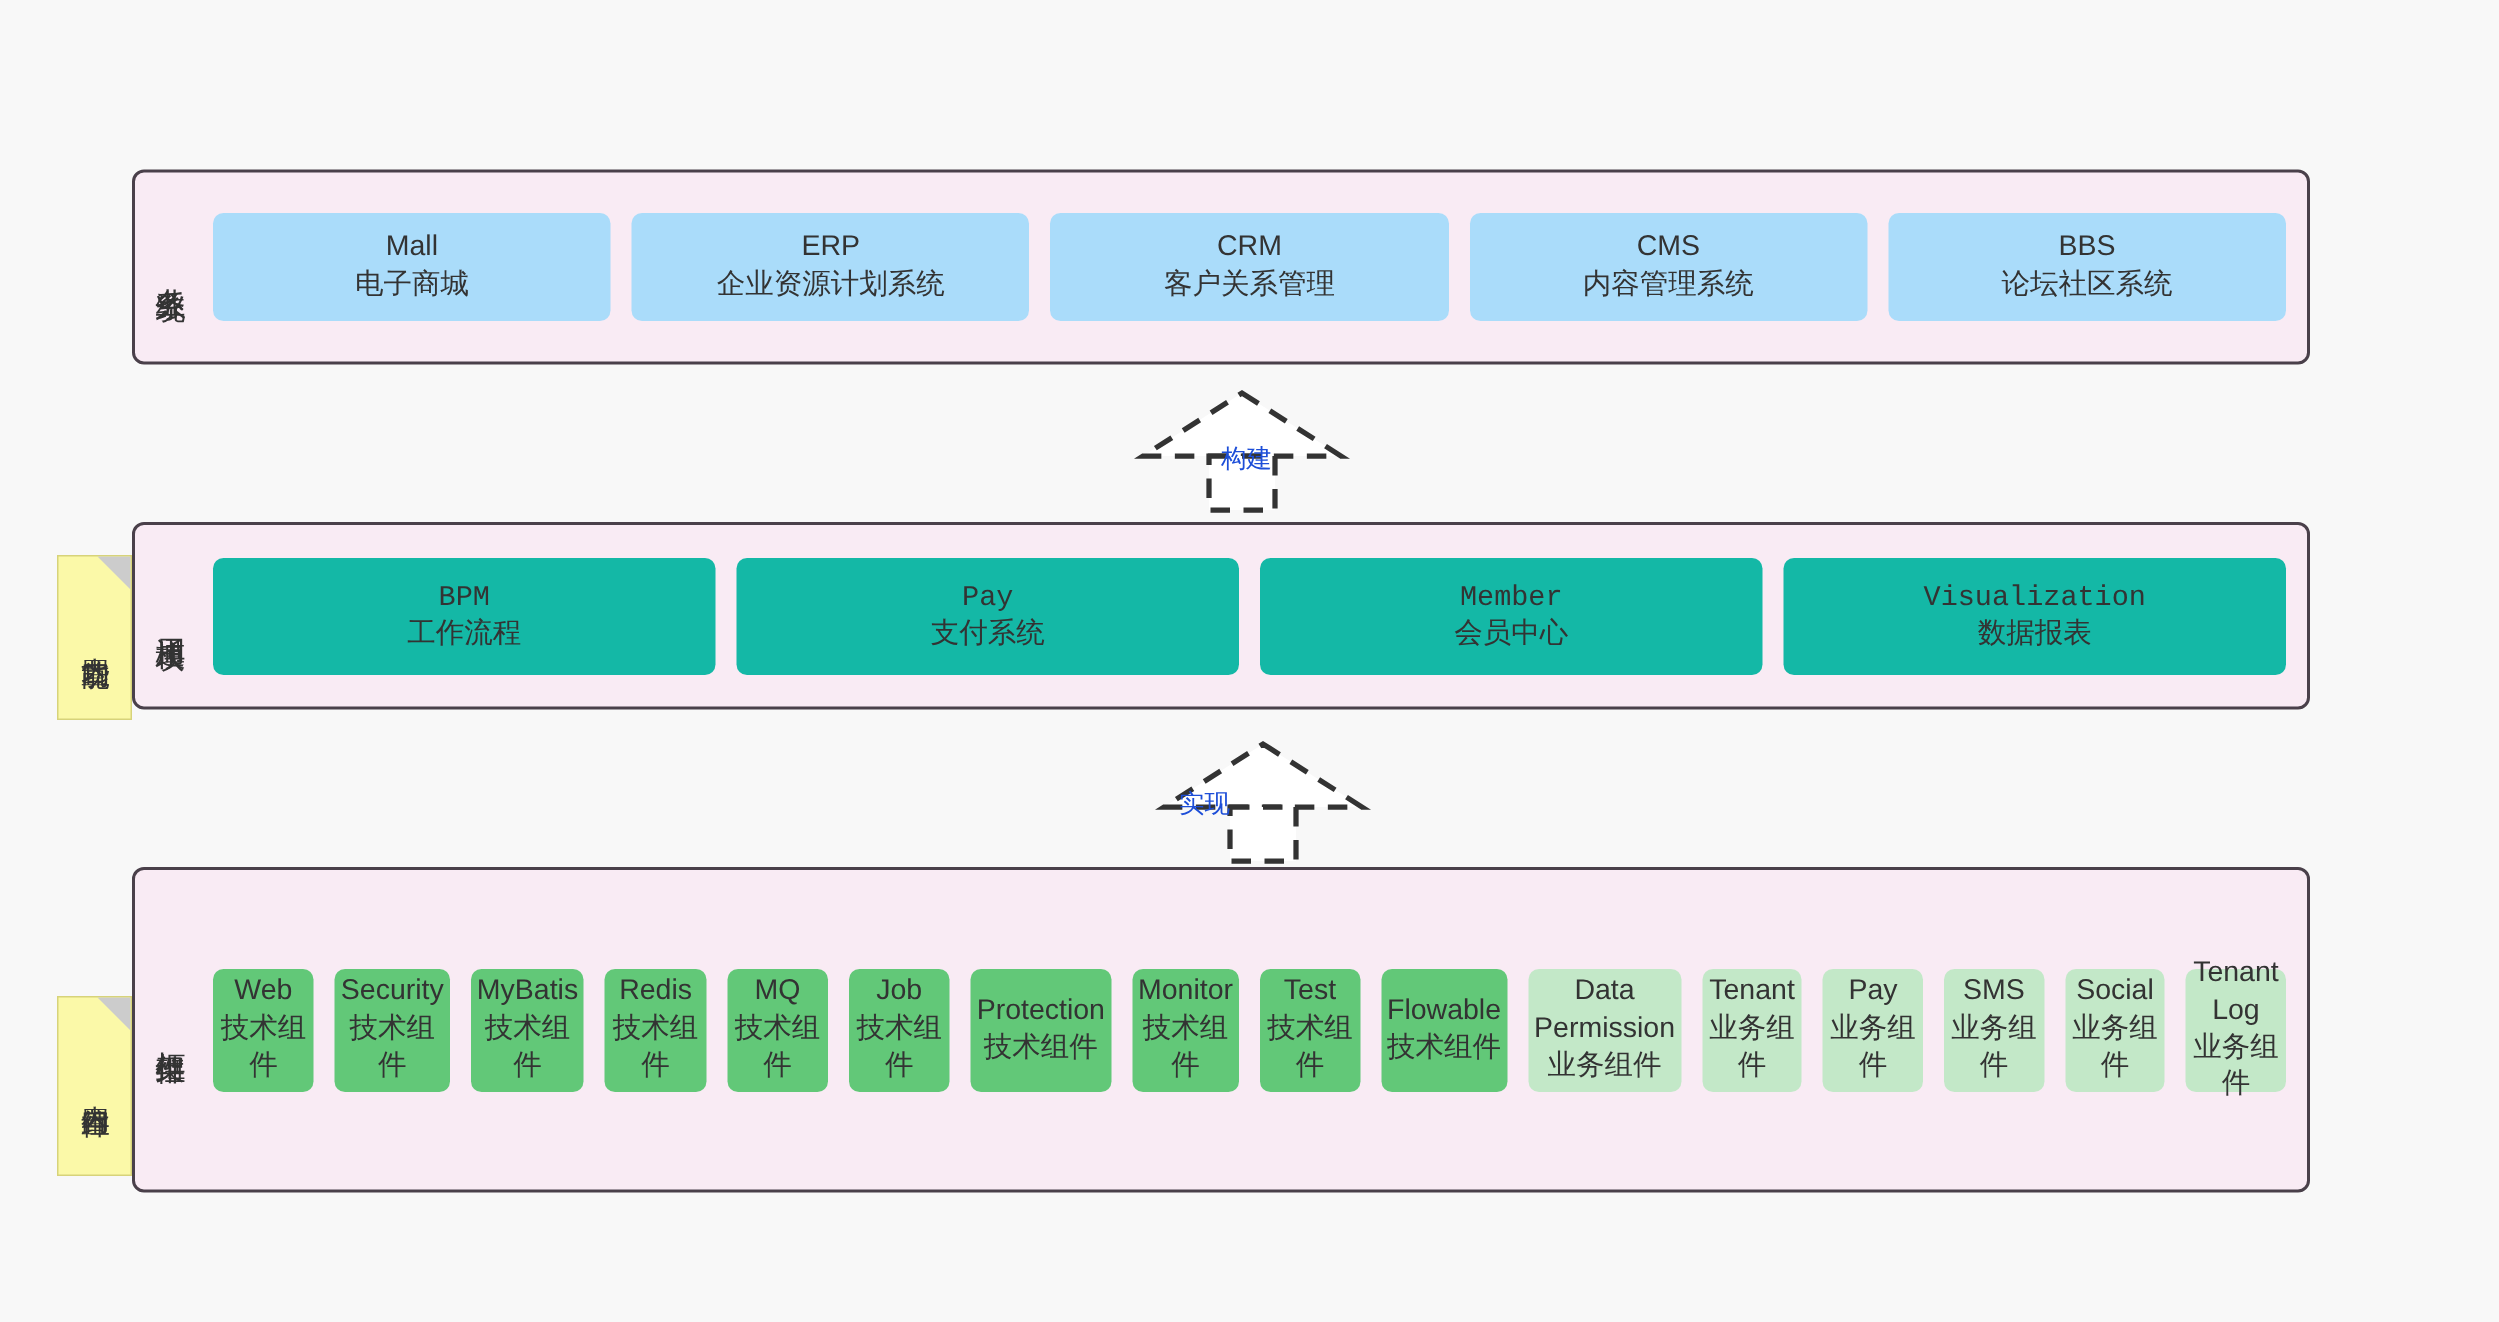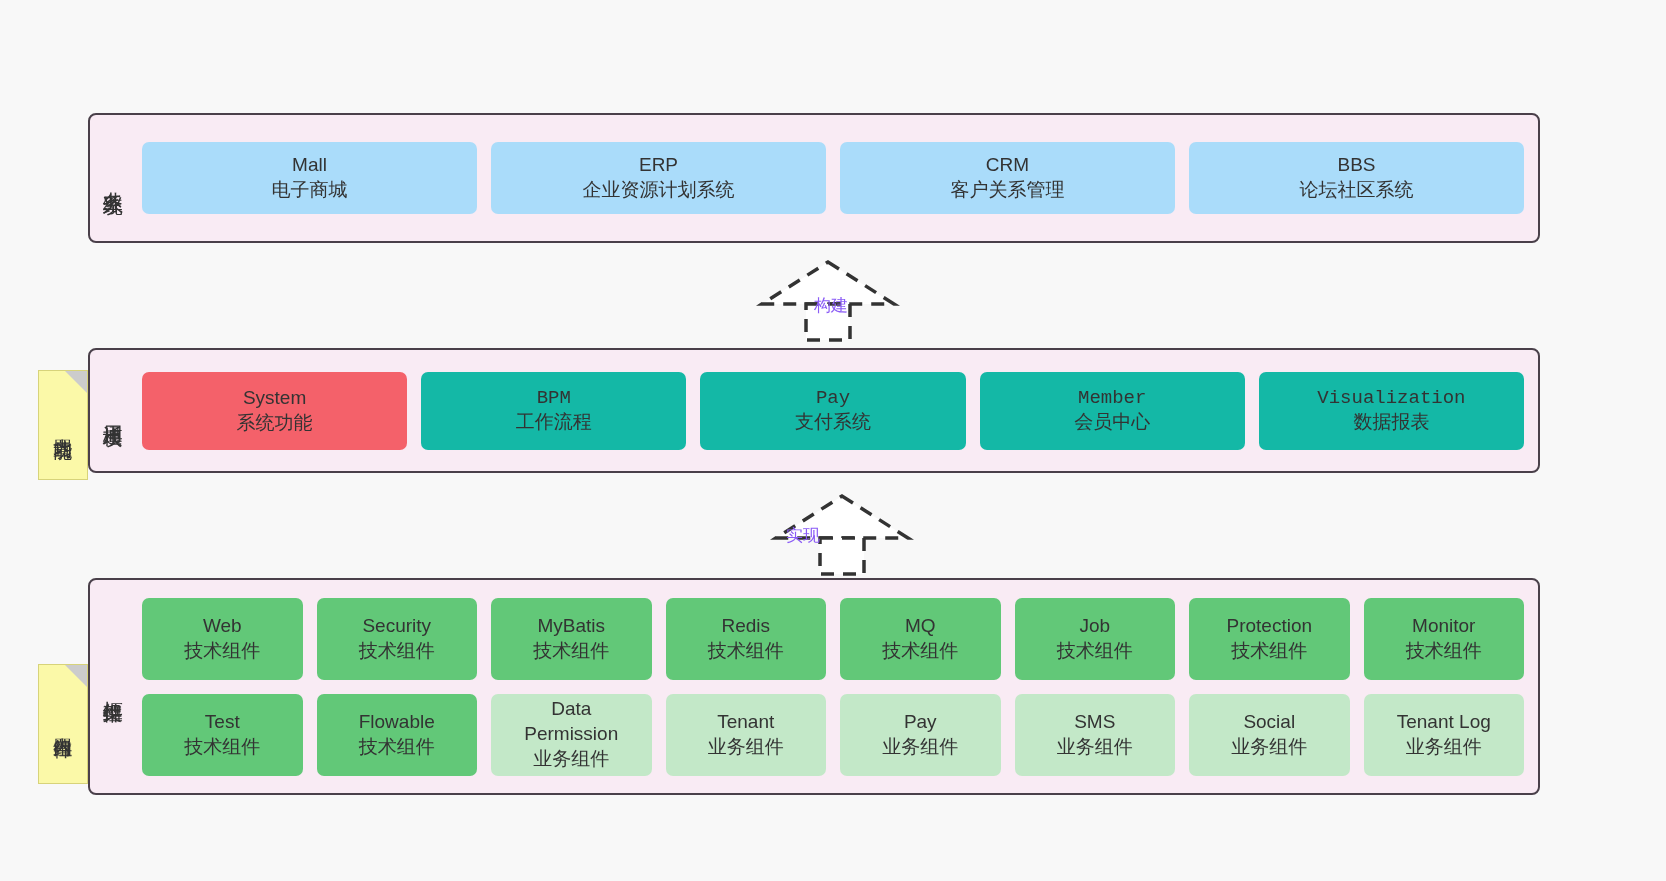--- a/index.html
+++ b/index.html
@@ -50,21 +50,20 @@
   }
   .layer-body {
     flex: 1 1 auto;
     display: flex;
     align-items: center;
     justify-content: space-between;
     padding: 0 14px 0 6px;
     gap: 14px;
   }
   .layer-body.two-rows {
-    flex-direction: column;
     justify-content: center;
     gap: 14px;
     padding: 14px 14px 14px 6px;
   }
   .row {
     display: flex;
     width: 100%;
     gap: 14px;
     justify-content: space-between;
     align-items: stretch;
@@ -140,21 +139,21 @@
     position: absolute;
     overflow: visible;
     pointer-events: none;
   }
   #arrow-build   { left: 758px; top: 258px; width: 140px; height: 82px; }
   #arrow-realize { left: 772px; top: 492px; width: 140px; height: 82px; }
 
   .arrow-label {
     position: absolute;
     font-size: 17px;
-    color: #8b5cf6;
+    color: #1d4ed8;
     background: transparent;
     white-space: nowrap;
     z-index: 6;
   }
   #label-build   { left: 814px; top: 294px; }
   #label-realize { left: 786px; top: 524px; }
 </style>
 </head>
 <body>
 
@@ -173,43 +172,43 @@
       <div class="card c-blue">
         <span class="t1">ERP</span>
         <span class="t2">企业资源计划系统</span>
       </div>
 
       <div class="card c-blue">
         <span class="t1">CRM</span>
         <span class="t2">客户关系管理</span>
       </div>
 
+      <div class="card c-blue">
+        <span class="t1">CMS</span>
+        <span class="t2">内容管理系统</span>
+      </div>
 
       <div class="card c-blue">
         <span class="t1">BBS</span>
         <span class="t2">论坛社区系统</span>
       </div>
 
     </div>
   </div>
 
   <svg class="arrow-svg" id="arrow-build" viewBox="0 0 140 82" width="140" height="82">
     <polygon points="70,4 136,46 4,46" fill="#ffffff" stroke="#333333" stroke-width="3.5" stroke-dasharray="13,9" stroke-linejoin="miter"></polygon>
     <rect x="48" y="46" width="44" height="36" fill="#ffffff" stroke="#333333" stroke-width="3.5" stroke-dasharray="13,9"></rect>
   </svg>
   <div class="arrow-label" id="label-build">构建</div>
 
   <div class="layer" id="layer-common">
     <div class="layer-title">通用模块</div>
     <div class="layer-body">
 
-      <div class="card c-red">
-        <span class="t1">System</span>
-        <span class="t2">系统功能</span>
-      </div>
 
 
       <div class="card c-pink">
         <span class="t1">BPM</span>
         <span class="t2">工作流程</span>
       </div>
 
       <div class="card c-pink">
         <span class="t1">Pay</span>
         <span class="t2">支付系统</span>

